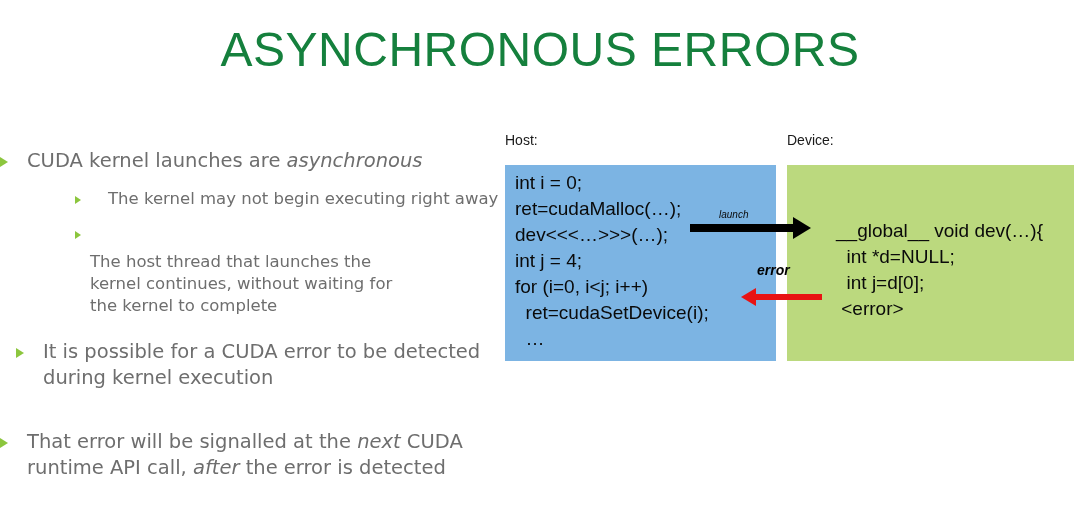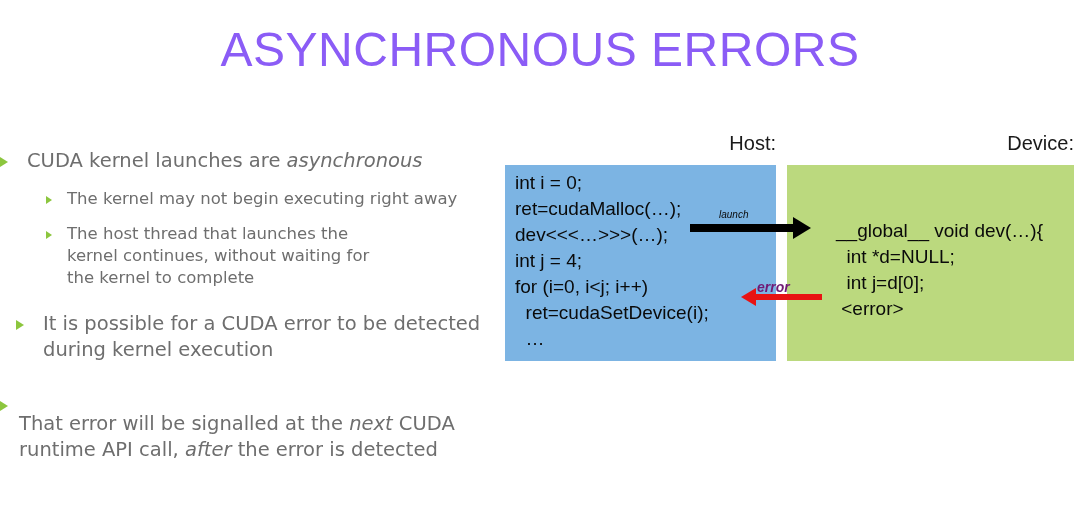--- a/index.html
+++ b/index.html
@@ -19,21 +19,21 @@
   #slide-title {
     position: absolute;
     left: 0;
     top: 22px;
     width: 1080px;
     text-align: center;
     font-family: "Liberation Sans", "DejaVu Sans", sans-serif;
     font-size: 48px;
     font-weight: 400;
     letter-spacing: 0.5px;
-    color: #8b5cf6;
+    color: #15803d;
     white-space: nowrap;
   }
 
   
   #bullet-list {
     position: absolute;
     left: 0px;
     top: 148px;
     width: 500px;
   }
@@ -41,24 +41,25 @@
     display: flex;
     align-items: flex-start;
     color: #6E6E6E;
   }
   .bullet.lvl1 {
     margin-bottom: 14px;
     font-size: 19.5px;
     line-height: 26px;
   }
   .bullet.lvl2 {
-    padding-left: 46px;
+    padding-left: 75px;
     margin-bottom: 13px;
     font-size: 16.5px;
     line-height: 22px;
+    gap: 12px;
   }
   .tri {
     flex: 0 0 auto;
     width: 0;
     height: 0;
     border-style: solid;
     border-width: 5px 0 5px 8px;
     border-color: transparent transparent transparent #8CC63E;
     margin-top: 9px;
   }
@@ -73,23 +74,23 @@
     padding-left: 15px;
   }
   .it { font-style: italic; }
 
   
   #diagram { position: absolute; left: 0; top: 0; width: 1080px; height: 518px; pointer-events: none; }
 
   .col-label {
     position: absolute;
     font-family: "Liberation Sans", "DejaVu Sans", sans-serif;
-    font-size: 20px;
+    font-size: 14px;
     color: #1A1A1A;
-    text-align: right;
+    text-align: left;
     white-space: nowrap;
   }
   #host-label   { left: 505px; top: 132px; width: 271px; }
   #device-label { left: 787px; top: 132px; width: 287px; }
 
   .code-box {
     position: absolute;
     box-sizing: border-box;
   }
   #host-box {
@@ -149,57 +150,57 @@
     content: "";
     position: absolute;
     left: -15px; top: -6px;
     width: 0; height: 0;
     border-style: solid;
     border-width: 9px 15px 9px 0;
     border-color: transparent #E81313 transparent transparent;
   }
   #error-label {
     position: absolute;
-    left: 757px; top: 279px;
+    left: 757px; top: 262px;
     font-family: "Liberation Sans", "DejaVu Sans", sans-serif;
     font-style: italic;
     font-weight: bold;
     font-size: 14px;
-    color: #701a75;
+    color: #000000;
     white-space: nowrap;
   }
 </style>
 </head>
 <body>
 
 <div id="slide-title">ASYNCHRONOUS ERRORS</div>
 
 <div id="bullet-list">
 
   <div class="bullet lvl1">
     <span class="tri"></span>
     <span class="btext"><span>CUDA kernel launches are </span><span class="it">asynchronous</span></span>
   </div>
 
   <div class="bullet lvl2">
     <span class="tri"></span>
     <span class="btext"><span>The kernel may not begin executing right away</span></span>
   </div>
 
-  <div class="bullet lvl2" style="width:330px;">
+  <div class="bullet lvl2" style="width:330px;flex-direction:column;">
     <span class="tri"></span>
     <span class="btext"><span>The host thread that launches the kernel continues, without waiting for the kernel to complete</span></span>
   </div>
 
   <div class="bullet lvl1" style="width:490px;margin-top:22px;margin-left:16px;">
     <span class="tri"></span>
     <span class="btext"><span>It is possible for a CUDA error to be detected during kernel execution</span></span>
   </div>
 
-  <div class="bullet lvl1" style="width:490px;margin-top:29px;flex-direction:column;">
+  <div class="bullet lvl1" style="width:490px;margin-top:38px;">
     <span class="tri"></span>
     <span class="btext"><span>That error will be signalled at the </span><span class="it">next</span><span> CUDA runtime API call, </span><span class="it">after</span><span> the error is detected</span></span>
   </div>
 
 </div>
 
 <div id="diagram">
 
   <div class="col-label" id="host-label">Host:</div>
 

